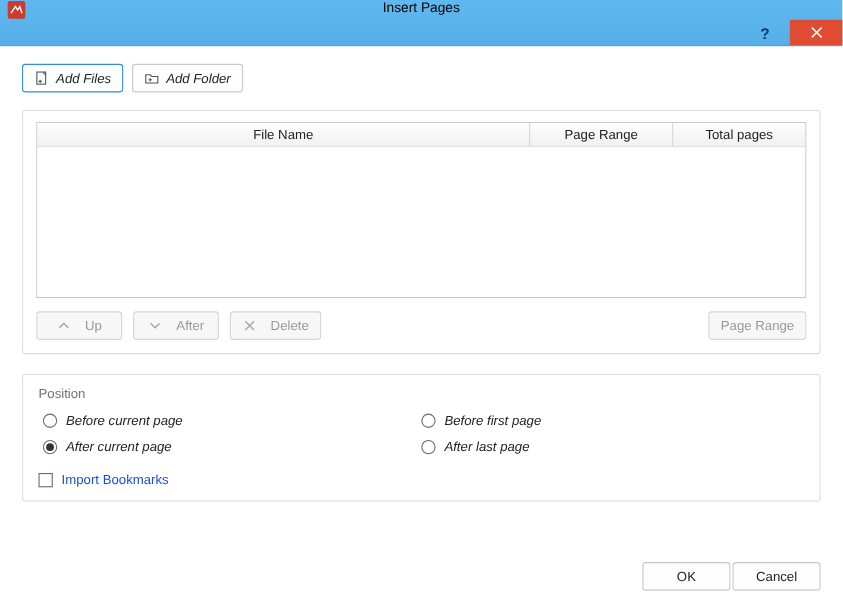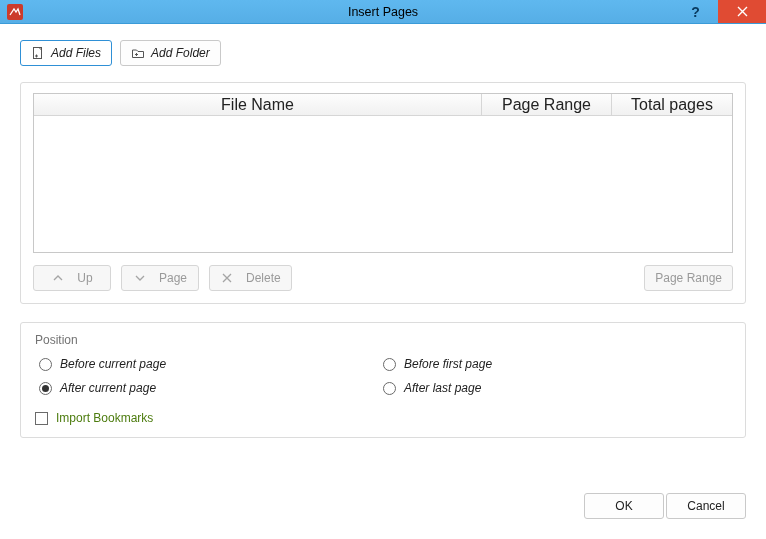--- a/index.html
+++ b/index.html
@@ -1,27 +1,28 @@
 <!DOCTYPE html>
 <html><head>
 <meta charset="utf-8">
 <style>
   * { box-sizing: border-box; }
   html, body { margin: 0; padding: 0; font-family: "Segoe UI", Tahoma, sans-serif; font-size: 12px; }
   body { width: 766px; height: 539px; background: #fff; }
 
   
   .titlebar {
-    height: 24px;
+    height: 42px;
     background: #66c0f4;
     background: linear-gradient(#5fb8ef, #56aee6);
     display: flex;
-    align-items: center;
+    align-items: flex-start;
     position: relative;
     border-bottom: 1px solid #3a9bd8;
+    flex-direction: column;
   }
   .titlebar .app-icon {
     width: 22px; height: 22px; margin: 0 4px;
     display: flex; align-items: center; justify-content: center;
   }
   .titlebar .title {
     position: absolute; left: 0; right: 0; text-align: center;
     color: #000; font-size: 12.5px;
     pointer-events: none;
   }
@@ -90,21 +91,21 @@
     display: flex; flex-direction: column;
   }
   .thead {
     display: flex;
     border-bottom: 1px solid #d6d6d6;
     background: linear-gradient(#fdfdfd, #f1f1f1);
     height: 22px; line-height: 21px;
   }
   .th {
     border-right: 1px solid #d6d6d6;
-    text-align: center; font-size: 16px; color: #222;
+    text-align: center; font-size: 12px; color: #222;
   }
   .th:last-child { border-right: none; }
   .c1 { flex: 1; }
   .c2 { width: 130px; }
   .c3 { width: 120px; }
 
   .tbody { flex: 1; overflow: auto; background: #fff; }
 
   .table-actions {
     display: flex; gap: 10px; margin-top: 12px;
@@ -130,21 +131,21 @@
     width: 13px; height: 13px; border: 1px solid #6a6a6a; border-radius: 50%;
     display: inline-flex; align-items: center; justify-content: center;
     background: #fff;
   }
   .radio.selected .dot::after {
     content: ""; width: 7px; height: 7px; border-radius: 50%; background: #333;
   }
 
   .check-row {
     display: flex; align-items: center; gap: 8px; margin-top: 12px;
-    font-size: 12px; color: #4d7c0f; padding-left: 2px;
+    font-size: 12px; color: #1d4ed8; padding-left: 2px;
   }
   .check-row .box {
     width: 13px; height: 13px; border: 1px solid #6a6a6a; background: #fff;
   }
 
   
   .footer {
     margin-top: auto;
     display: flex; justify-content: flex-end; gap: 2px;
     padding-top: 12px;
@@ -214,21 +215,21 @@
             </svg>
         </span>
         <span>Up</span>
       </div>
       <div class="btn disabled">
         <span class="icon">
           <svg width="10" height="10" viewBox="0 0 10 10">
               <path d="M1 3 L5 7 L9 3" fill="none" stroke="#a5a5a5" stroke-width="1.3"></path>
             </svg>
         </span>
-        <span>Page</span>
+        <span>After</span>
       </div>
       <div class="btn disabled">
         <span class="icon">
           <svg width="10" height="10" viewBox="0 0 10 10">
               <path d="M1 1 L9 9 M9 1 L1 9" stroke="#a5a5a5" stroke-width="1.3"></path>
             </svg>
         </span>
         <span>Delete</span>
       </div>
       <div class="spacer"></div>

